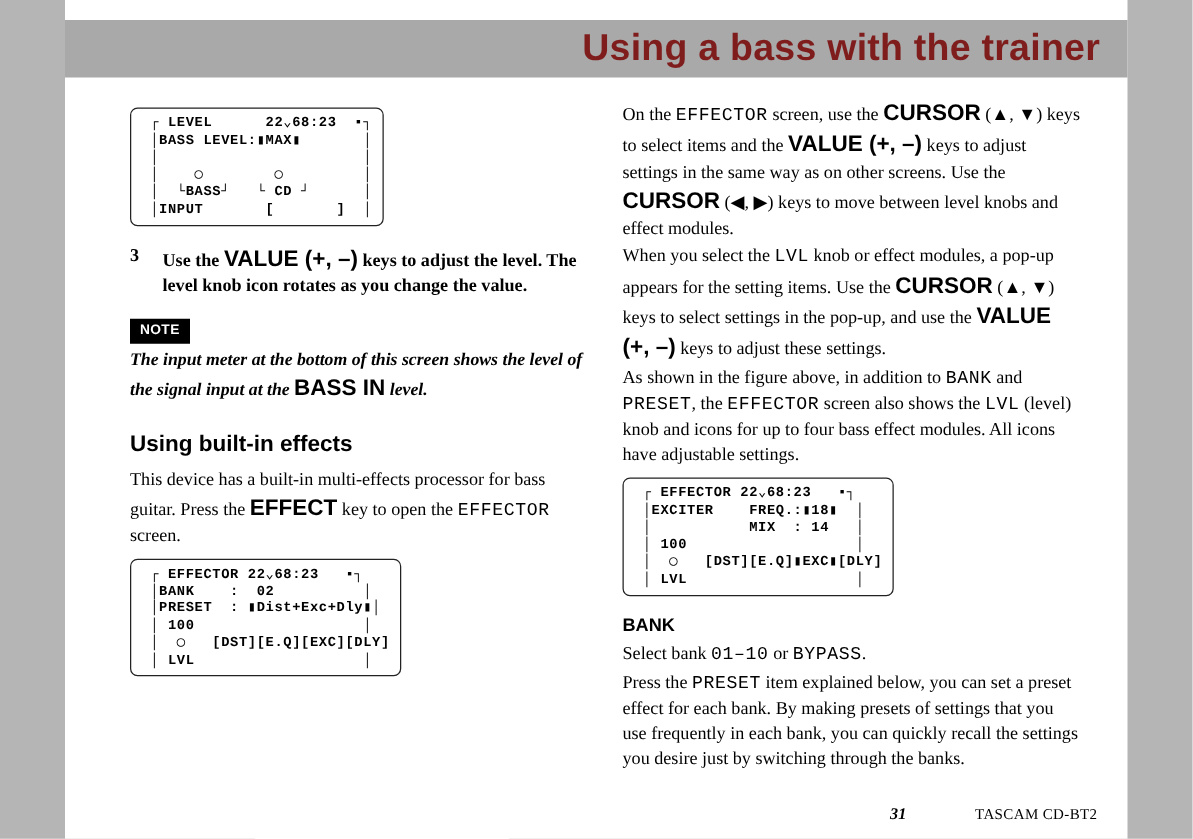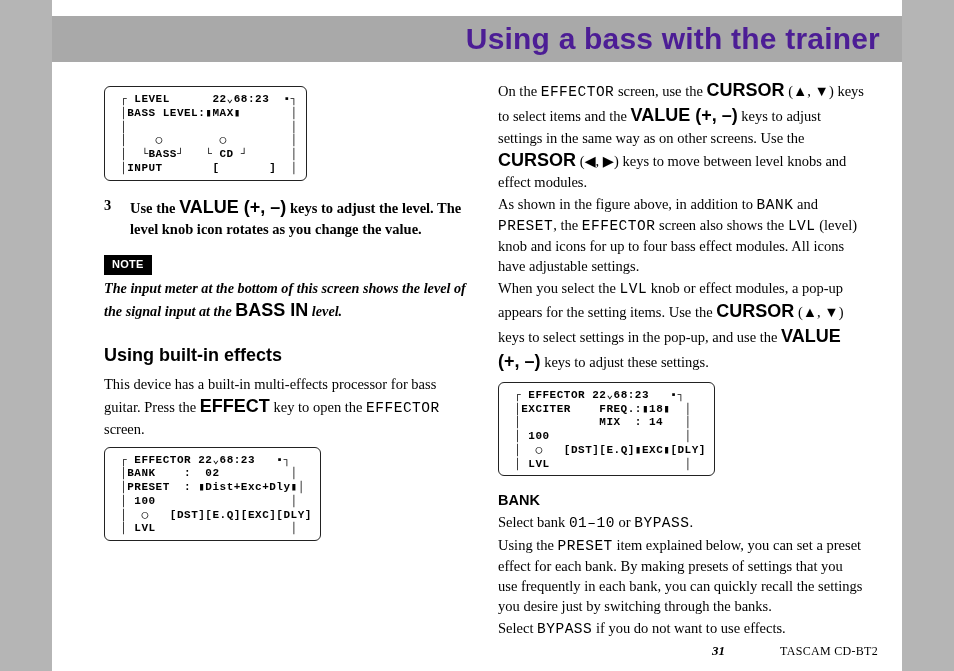--- a/index.html
+++ b/index.html
@@ -28,21 +28,21 @@
     background: #a9a9a9;
     display: flex;
     align-items: center;
     justify-content: flex-end;
     padding-right: 22px;
   }
   .banner-title {
     font-family: Arial, Helvetica, sans-serif;
     font-weight: 800;
     font-size: 30px;
-    color: #4c1d95;
+    color: #7f1d1d;
     letter-spacing: 0.2px;
   }
   .content {
     position: absolute;
     top: 78px;
     left: 52px;
     width: 760px;
     display: flex;
     gap: 28px;
   }
@@ -184,44 +184,41 @@
  │  ◯   [DST][E.Q][EXC][DLY]
  │ LVL                   │</div>
       </div>
     </div>
 
     <div class="col">
       <p class="para">
         <span>On the </span><span class="mono">EFFECTOR</span><span> screen, use the </span><span class="ui-sans">CURSOR</span><span> (▲, ▼) keys to select items and the </span><span class="ui-sans">VALUE (+, –)</span><span> keys to adjust settings in the same way as on other screens. Use the </span><span class="ui-sans">CURSOR</span><span> (◀, ▶) keys to move between level knobs and effect modules.</span>
       </p>
       <p class="para">
+        <span>When you select the </span><span class="mono">LVL</span><span> knob or effect modules, a pop-up appears for the setting items. Use the </span><span class="ui-sans">CURSOR</span><span> (▲, ▼) keys to select settings in the pop-up, and use the </span><span class="ui-sans">VALUE (+, –)</span><span> keys to adjust these settings.</span>
+      </p>
+      <p class="para">
         <span>As shown in the figure above, in addition to </span><span class="mono">BANK</span><span> and </span><span class="mono">PRESET</span><span>, the </span><span class="mono">EFFECTOR</span><span> screen also shows the </span><span class="mono">LVL</span><span> (level) knob and icons for up to four bass effect modules. All icons have adjustable settings.</span>
-      </p>
-      <p class="para">
-        <span>When you select the </span><span class="mono">LVL</span><span> knob or effect modules, a pop-up appears for the setting items. Use the </span><span class="ui-sans">CURSOR</span><span> (▲, ▼) keys to select settings in the pop-up, and use the </span><span class="ui-sans">VALUE (+, –)</span><span> keys to adjust these settings.</span>
       </p>
 
       <div class="lcd-wrap">
         <div class="lcd"> ┌ EFFECTOR 22⌄68:23   ▪┐
  │EXCITER    FREQ.:▮18▮  │
  │           MIX  : 14   │
  │ 100                   │
  │  ◯   [DST][E.Q]▮EXC▮[DLY]
  │ LVL                   │</div>
       </div>
 
       <div class="h3">BANK</div>
       <p class="para">
         <span>Select bank </span><span class="mono">01–10</span><span> or </span><span class="mono">BYPASS</span><span>.</span>
       </p>
       <p class="para">
-        <span>Using the </span><span class="mono">PRESET</span><span> item explained below, you can set a preset effect for each bank. By making presets of settings that you use frequently in each bank, you can quickly recall the settings you desire just by switching through the banks.</span>
-      </p>
-      <p class="para">
-        <span>Select </span><span class="mono">BYPASS</span><span> if you do not want to use effects.</span>
+        <span>Press the </span><span class="mono">PRESET</span><span> item explained below, you can set a preset effect for each bank. By making presets of settings that you use frequently in each bank, you can quickly recall the settings you desire just by switching through the banks.</span>
       </p>
     </div>
   </div>
 
   <div class="footer">
     <span class="pg">31</span>
     <span class="model">TASCAM  CD-BT2</span>
   </div>
 </div>
 

